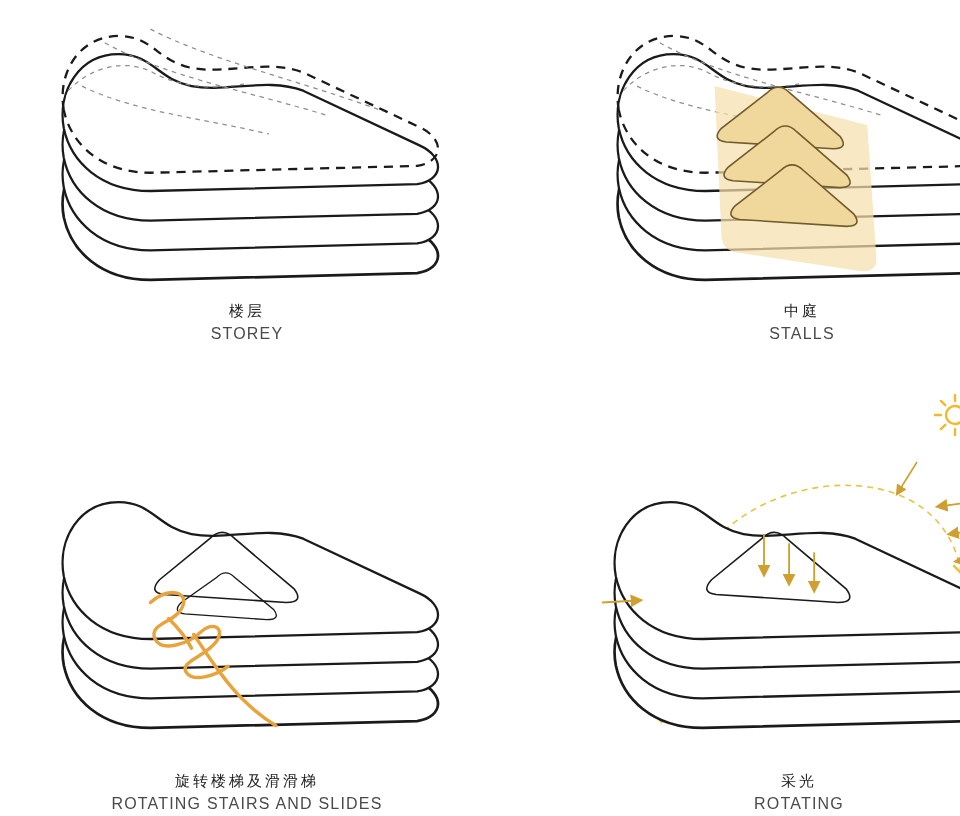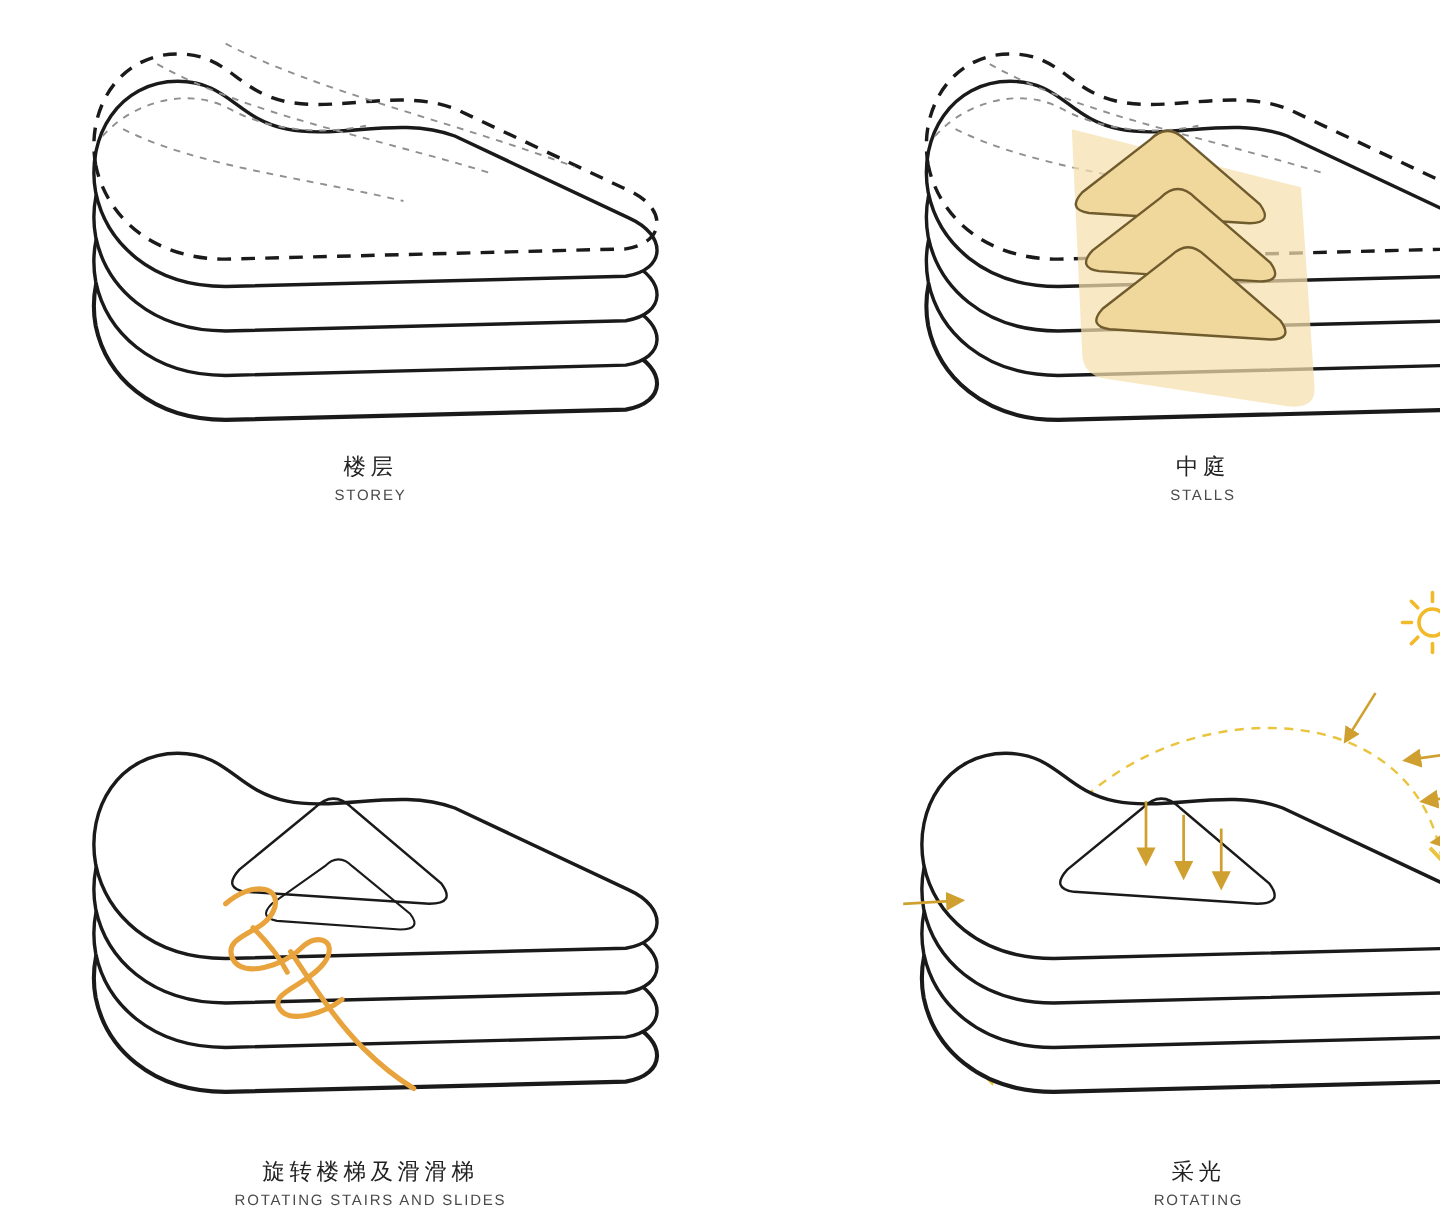--- a/index.html
+++ b/index.html
@@ -15,21 +15,21 @@
   .panel { position: absolute; width: 400px; }
   .panel svg { display: block; }
   .caption { text-align: center; }
   .caption .zh {
     font-size: 15px;
     letter-spacing: 3px;
     color: #222;
     font-weight: 500;
   }
   .caption .en {
-    font-size: 10px;
+    font-size: 16px;
     letter-spacing: 1.2px;
     color: #4a4a4a;
     margin-top: 4px;
   }
   .defs-svg { position: absolute; width: 0; height: 0; }
   .sun { position: absolute; left: 880px; top: 387px; }
 </style>
 </head>
 <body>
 

